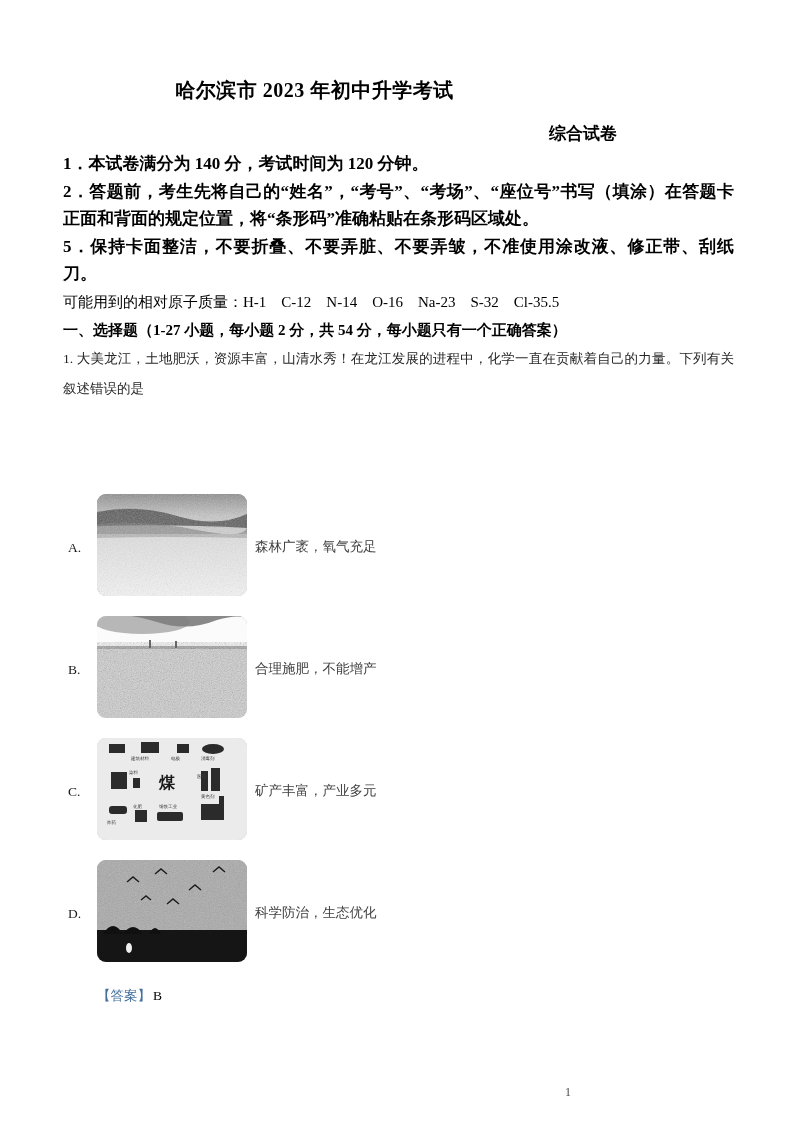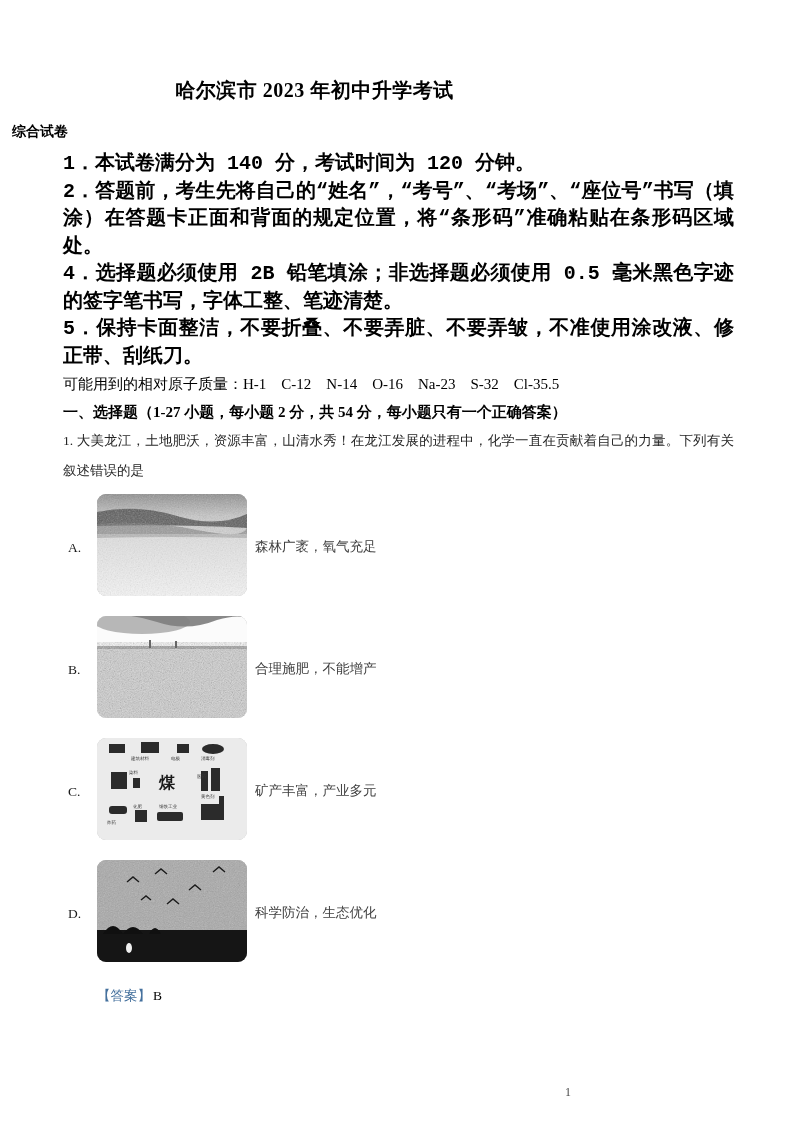--- a/index.html
+++ b/index.html
@@ -25,22 +25,22 @@
   .title-main {
     text-align: center;
     font-size: 20px;
     font-weight: bold;
     letter-spacing: 0.5px;
     margin: 0;
     padding-top: 66px;
     line-height: 1.2;
   }
   .title-sub {
-    text-align: left;
-    font-size: 14px;
+    text-align: right;
+    font-size: 17px;
     font-weight: bold;
     margin: 0;
     padding-top: 22px;
     line-height: 1.2;
   }
 
   
   .body-block {
     position: absolute;
     left: 63px;
@@ -49,27 +49,26 @@
   }
 
   .notice-head {
     font-size: 15px;
     font-weight: bold;
     line-height: 27px;
     margin: 0;
   }
 
   .notice-item {
-    font-size: 20px;
+    font-size: 17px;
     font-weight: bold;
     line-height: 27.5px;
     margin: 0;
     text-align: justify;
     text-justify: inter-ideograph;
-    font-family: Liberation Mono, monospace;
   }
 
   .atomic-line {
     font-size: 15px;
     font-weight: normal;
     line-height: 28px;
     margin: 0;
   }
 
   .section-head {
@@ -152,21 +151,20 @@
 <body>
 
 <div class="page">
 
   <h1 class="title-main">哈尔滨市 2023 年初中升学考试</h1>
   <h2 class="title-sub">综合试卷</h2>
 
   <div class="body-block">
     <p class="notice-item">1．本试卷满分为 140 分，考试时间为 120 分钟。</p>
     <p class="notice-item">2．答题前，考生先将自己的“姓名”，“考号”、“考场”、“座位号”书写（填涂）在答题卡正面和背面的规定位置，将“条形码”准确粘贴在条形码区域处。</p>
-    <p class="notice-item">4．选择题必须使用 2B 铅笔填涂；非选择题必须使用 0.5 毫米黑色字迹的签字笔书写，字体工整、笔迹清楚。</p>
     <p class="notice-item">5．保持卡面整洁，不要折叠、不要弄脏、不要弄皱，不准使用涂改液、修正带、刮纸刀。</p>
     <p class="atomic-line">可能用到的相对原子质量：H-1　C-12　N-14　O-16　Na-23　S-32　Cl-35.5</p>
     <p class="section-head">一、选择题（1-27 小题，每小题 2 分，共 54 分，每小题只有一个正确答案）</p>
     <p class="question-stem">1. 大美龙江，土地肥沃，资源丰富，山清水秀！在龙江发展的进程中，化学一直在贡献着自己的力量。下列有关叙述错误的是</p>
   </div>
 
   <div class="options">
 
     <div class="option-row">
       <span class="option-label">A.</span>

